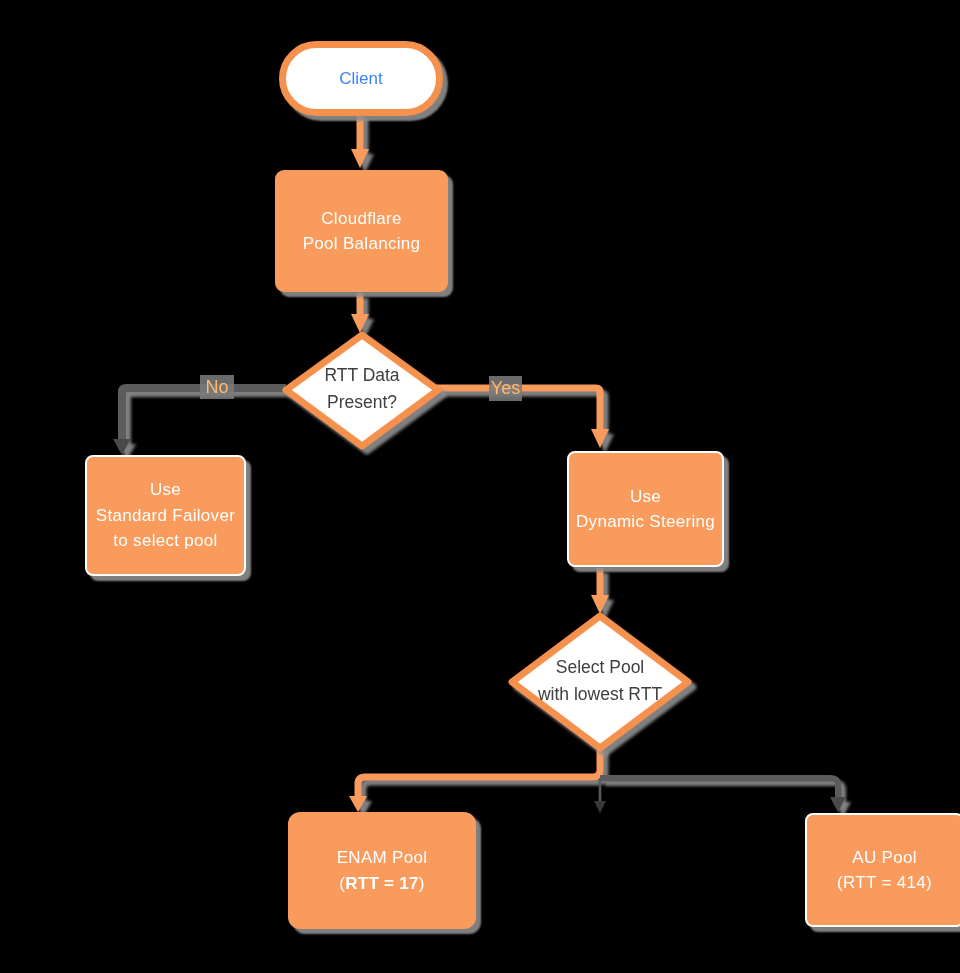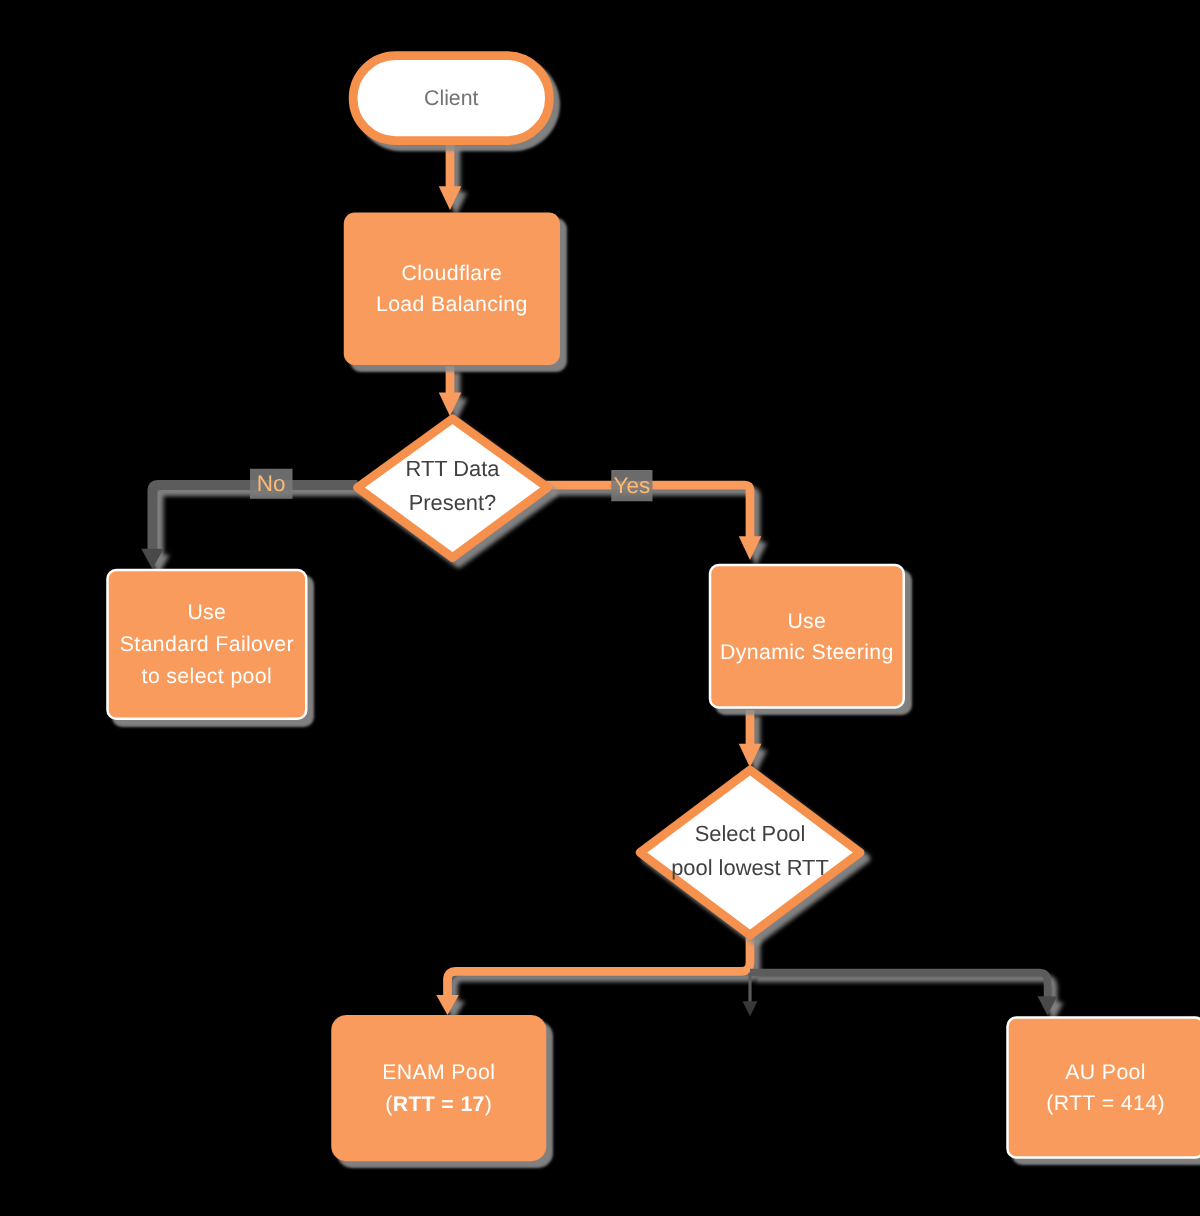--- a/index.html
+++ b/index.html
@@ -13,32 +13,32 @@
   .node {
     position:absolute; display:flex; align-items:center; justify-content:center;
     text-align:center; box-sizing:border-box;
     box-shadow:5px 5px 2px rgba(142,142,142,0.9);
   }
   .node-label { white-space:pre-line; }
 
   .terminator {
     left:279px; top:41px; width:164px; height:75px;
     background:#ffffff; border:7px solid #F5914D; border-radius:40px;
-    color:#737373; font-size:17px;
+    color:#3b82f6; font-size:17px;
   }
   .process {
     background:#F89B5C; color:#ffffff; font-size:17px; line-height:1.5;
     border-radius:9px; letter-spacing:0.3px;
   }
   .bordered { border:2px solid #ffffff; border-radius:8px;margin-left:45px; }
 
   .lb-box        { left:275px; top:170px; width:173px; height:122px; }
   .failover-box  { left:40px;  top:455px; width:161px; height:121px; }
   .steering-box  { left:522px; top:451px; width:157px; height:116px; }
-  .enam-box      { left:265px; top:812px; width:172px; height:117px; border-radius:12px; }
+  .enam-box      { left:288px; top:812px; width:188px; height:117px; border-radius:12px; }
   .eu-box        { left:522px; top:813px; width:157px; height:114px; }
   .au-box        { left:760px; top:813px; width:159px; height:114px; }
 
   .diamond-text {
     position:absolute; color:#404040; font-size:17.5px; line-height:1.55;
     text-align:center; white-space:pre-line;
   }
   .d1-text { left:286px; top:362px; width:152px; }
   .d2-text { left:512px; top:654px; width:176px; }
 
@@ -114,21 +114,21 @@
 
     <polygon points="600,616 688,682 600,748 512,682" fill="#ffffff" stroke="#F5914D" stroke-width="7" stroke-linejoin="round" filter="url(#ds)"></polygon>
   </svg>
 
   <div class="node terminator">
     <span class="node-label">Client</span>
   </div>
 
   <div class="node process lb-box">
     <span class="node-label">Cloudflare
-Load Balancing</span>
+Pool Balancing</span>
   </div>
 
   <div class="diamond-text d1-text">RTT Data
 Present?</div>
 
   <div class="edge-label no-label">No</div>
 
   <div class="edge-label yes-label">Yes</div>
 
   <div class="node process bordered failover-box">
@@ -136,21 +136,21 @@
 Standard Failover
 to select pool</span>
   </div>
 
   <div class="node process bordered steering-box">
     <span class="node-label">Use
 Dynamic Steering</span>
   </div>
 
   <div class="diamond-text d2-text">Select Pool
-pool lowest RTT</div>
+with lowest RTT</div>
 
   <div class="node process enam-box">
     <span class="node-label"><span>ENAM Pool</span><br><span>(</span><span class="bold">RTT = 17</span><span>)</span></span>
   </div>
 
 
   <div class="node process bordered au-box">
     <span class="node-label">AU Pool
 (RTT = 414)</span>
   </div>

